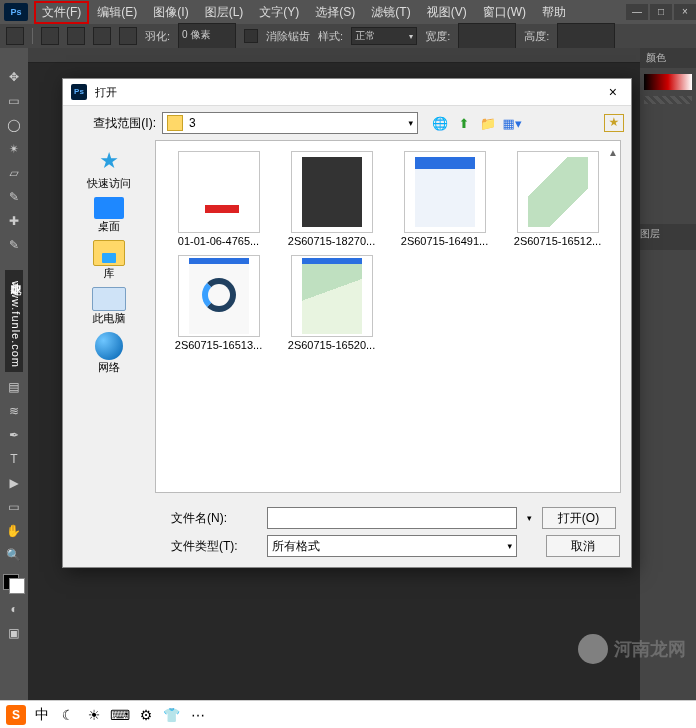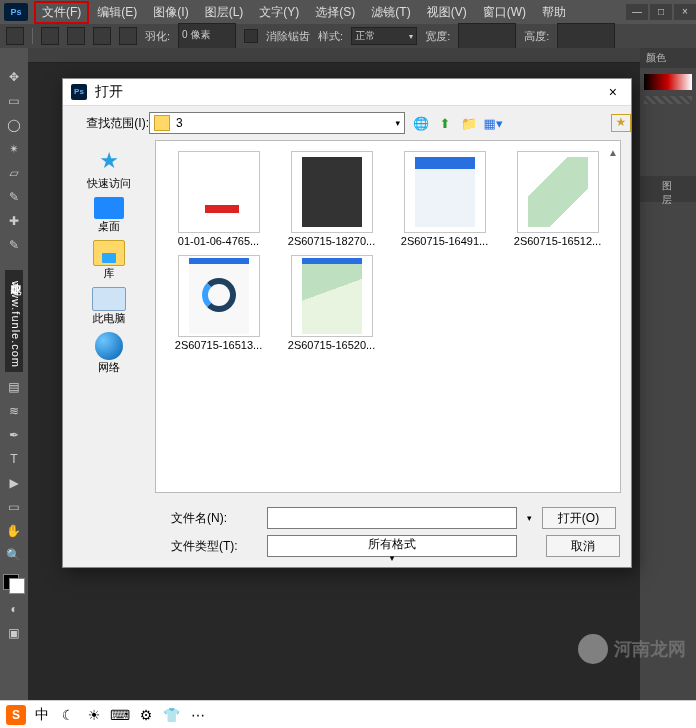--- a/index.html
+++ b/index.html
@@ -23,28 +23,28 @@
 .vtext{width:18px;background:#2a2a2a;color:#fff;font-size:11px;writing-mode:vertical-rl;text-align:center;padding:4px 0;margin-top:10px;letter-spacing:1px;}
 .swatch{width:22px;height:20px;position:relative;margin-top:4px;}
 .swatch .fg{position:absolute;width:14px;height:14px;background:#000;border:1px solid #888;top:0;left:0;}
 .swatch .bg{position:absolute;width:14px;height:14px;background:#fff;border:1px solid #888;bottom:0;right:0;}
 .workspace{flex:1;background:#282828;position:relative;}
 .ruler-h{height:14px;background:#404040;border-bottom:1px solid #222;}
 .right-panels{width:56px;background:#454545;}
 .panel-tabs{height:20px;background:#3a3a3a;display:flex;align-items:center;color:#bbb;font-size:10px;padding:0 6px;}
 .ramp{height:16px;background:linear-gradient(to right,#000,#c00,#fff);margin:6px 4px;}
 .stripe{height:8px;background:repeating-linear-gradient(45deg,#555,#555 3px,#444 3px,#444 6px);margin:0 4px;}
-.panel{height:20px;background:#3a3a3a;margin-top:72px;color:#bbb;font-size:10px;padding:3px 22px;}
+.panel{height:20px;background:#3a3a3a;margin-top:120px;color:#bbb;font-size:10px;padding:3px 0;}
 
 .dialog{position:absolute;left:62px;top:78px;width:568px;height:488px;background:#f0f0f0;border:1px solid #888;box-shadow:4px 4px 18px rgba(0,0,0,.5);display:flex;flex-direction:column;}
 .dlg-title{height:26px;background:#fff;display:flex;align-items:center;padding:0 8px;border-bottom:1px solid #ddd;}
 .dlg-title .ico{width:16px;height:16px;background:#001d3a;color:#5bb0ff;font-size:8px;font-weight:bold;text-align:center;line-height:16px;margin-right:8px;border-radius:2px;}
-.dlg-title .ttl{font-size:14px;}
+.dlg-title .ttl{font-size:11px;}
 .dlg-close{margin-left:auto;font-size:14px;padding:0 6px;cursor:default;}
-.look-row{display:flex;align-items:center;padding:6px 0;}
+.look-row{display:flex;align-items:center;padding:6px 7px;gap:6px;}
 .look-row label{width:86px;text-align:right;}
 .look-dd{flex:0 0 246px;height:20px;border:1px solid #7a7a7a;background:#fff;display:flex;align-items:center;padding:0 4px;font-size:12px;}
 .look-dd .fold{width:14px;height:14px;background:#ffd868;border:1px solid #c9a227;margin-right:6px;}
 .look-dd .tri{margin-left:auto;font-size:9px;}
 .tbicons{display:flex;gap:4px;margin-left:6px;}
 .tbicons span{width:20px;height:18px;display:flex;align-items:center;justify-content:center;font-size:13px;}
 .dlg-body{flex:1;display:flex;}
 .places{width:92px;display:flex;flex-direction:column;align-items:center;padding-top:6px;gap:6px;}
 .place{display:flex;flex-direction:column;align-items:center;font-size:11px;cursor:default;}
 .place .pi{width:34px;height:30px;display:flex;align-items:center;justify-content:center;font-size:22px;}
@@ -71,21 +71,21 @@
 .t7{background:linear-gradient(160deg,#bfe0c0 40%,#e8f4e0 40%);border-top:6px solid #2a6fe0;}
 .t8{background:#fff;border-top:6px solid #2a6fe0;display:flex;flex-direction:column;gap:4px;padding:4px;}
 .t8 .bar{height:6px;background:#cce0f5;}
 .t8 .bar.r{background:#f3c0c0;}
 .fname{margin-top:2px;max-width:96px;white-space:nowrap;overflow:hidden;text-overflow:ellipsis;}
 .bottom{padding:2px 10px 10px 10px;}
 .brow{display:flex;align-items:center;margin-top:6px;gap:10px;}
 .brow label{width:86px;text-align:left;margin-left:98px;}
 .brow .inp,.brow .sel{height:20px;border:1px solid #7a7a7a;background:#fff;padding:0 4px;font-size:12px;display:flex;align-items:center;}
 .brow .inp{width:240px;}
-.brow .sel{width:240px;justify-content:space-between;flex-direction:column;}
+.brow .sel{width:240px;justify-content:space-between;}
 .brow .sel .tri{font-size:9px;}
 .brow button{height:22px;width:74px;border:1px solid #999;background:#f5f5f5;font-size:12px;cursor:default;}
 
 .taskbar{height:28px;background:#fff;display:flex;align-items:center;padding:0 6px;gap:6px;border-top:1px solid #ccc;}
 .taskbar .tb{width:20px;height:20px;display:flex;align-items:center;justify-content:center;font-size:14px;}
 .tb.s{background:#ff6a00;color:#fff;font-weight:bold;border-radius:3px;font-size:12px;}
 .watermark{position:absolute;right:10px;bottom:36px;color:#888;font-size:18px;font-weight:bold;opacity:.6;display:flex;align-items:center;gap:6px;}
 .watermark .face{width:30px;height:30px;background:#bbb;border-radius:50%;}
 </style>
 </head>

